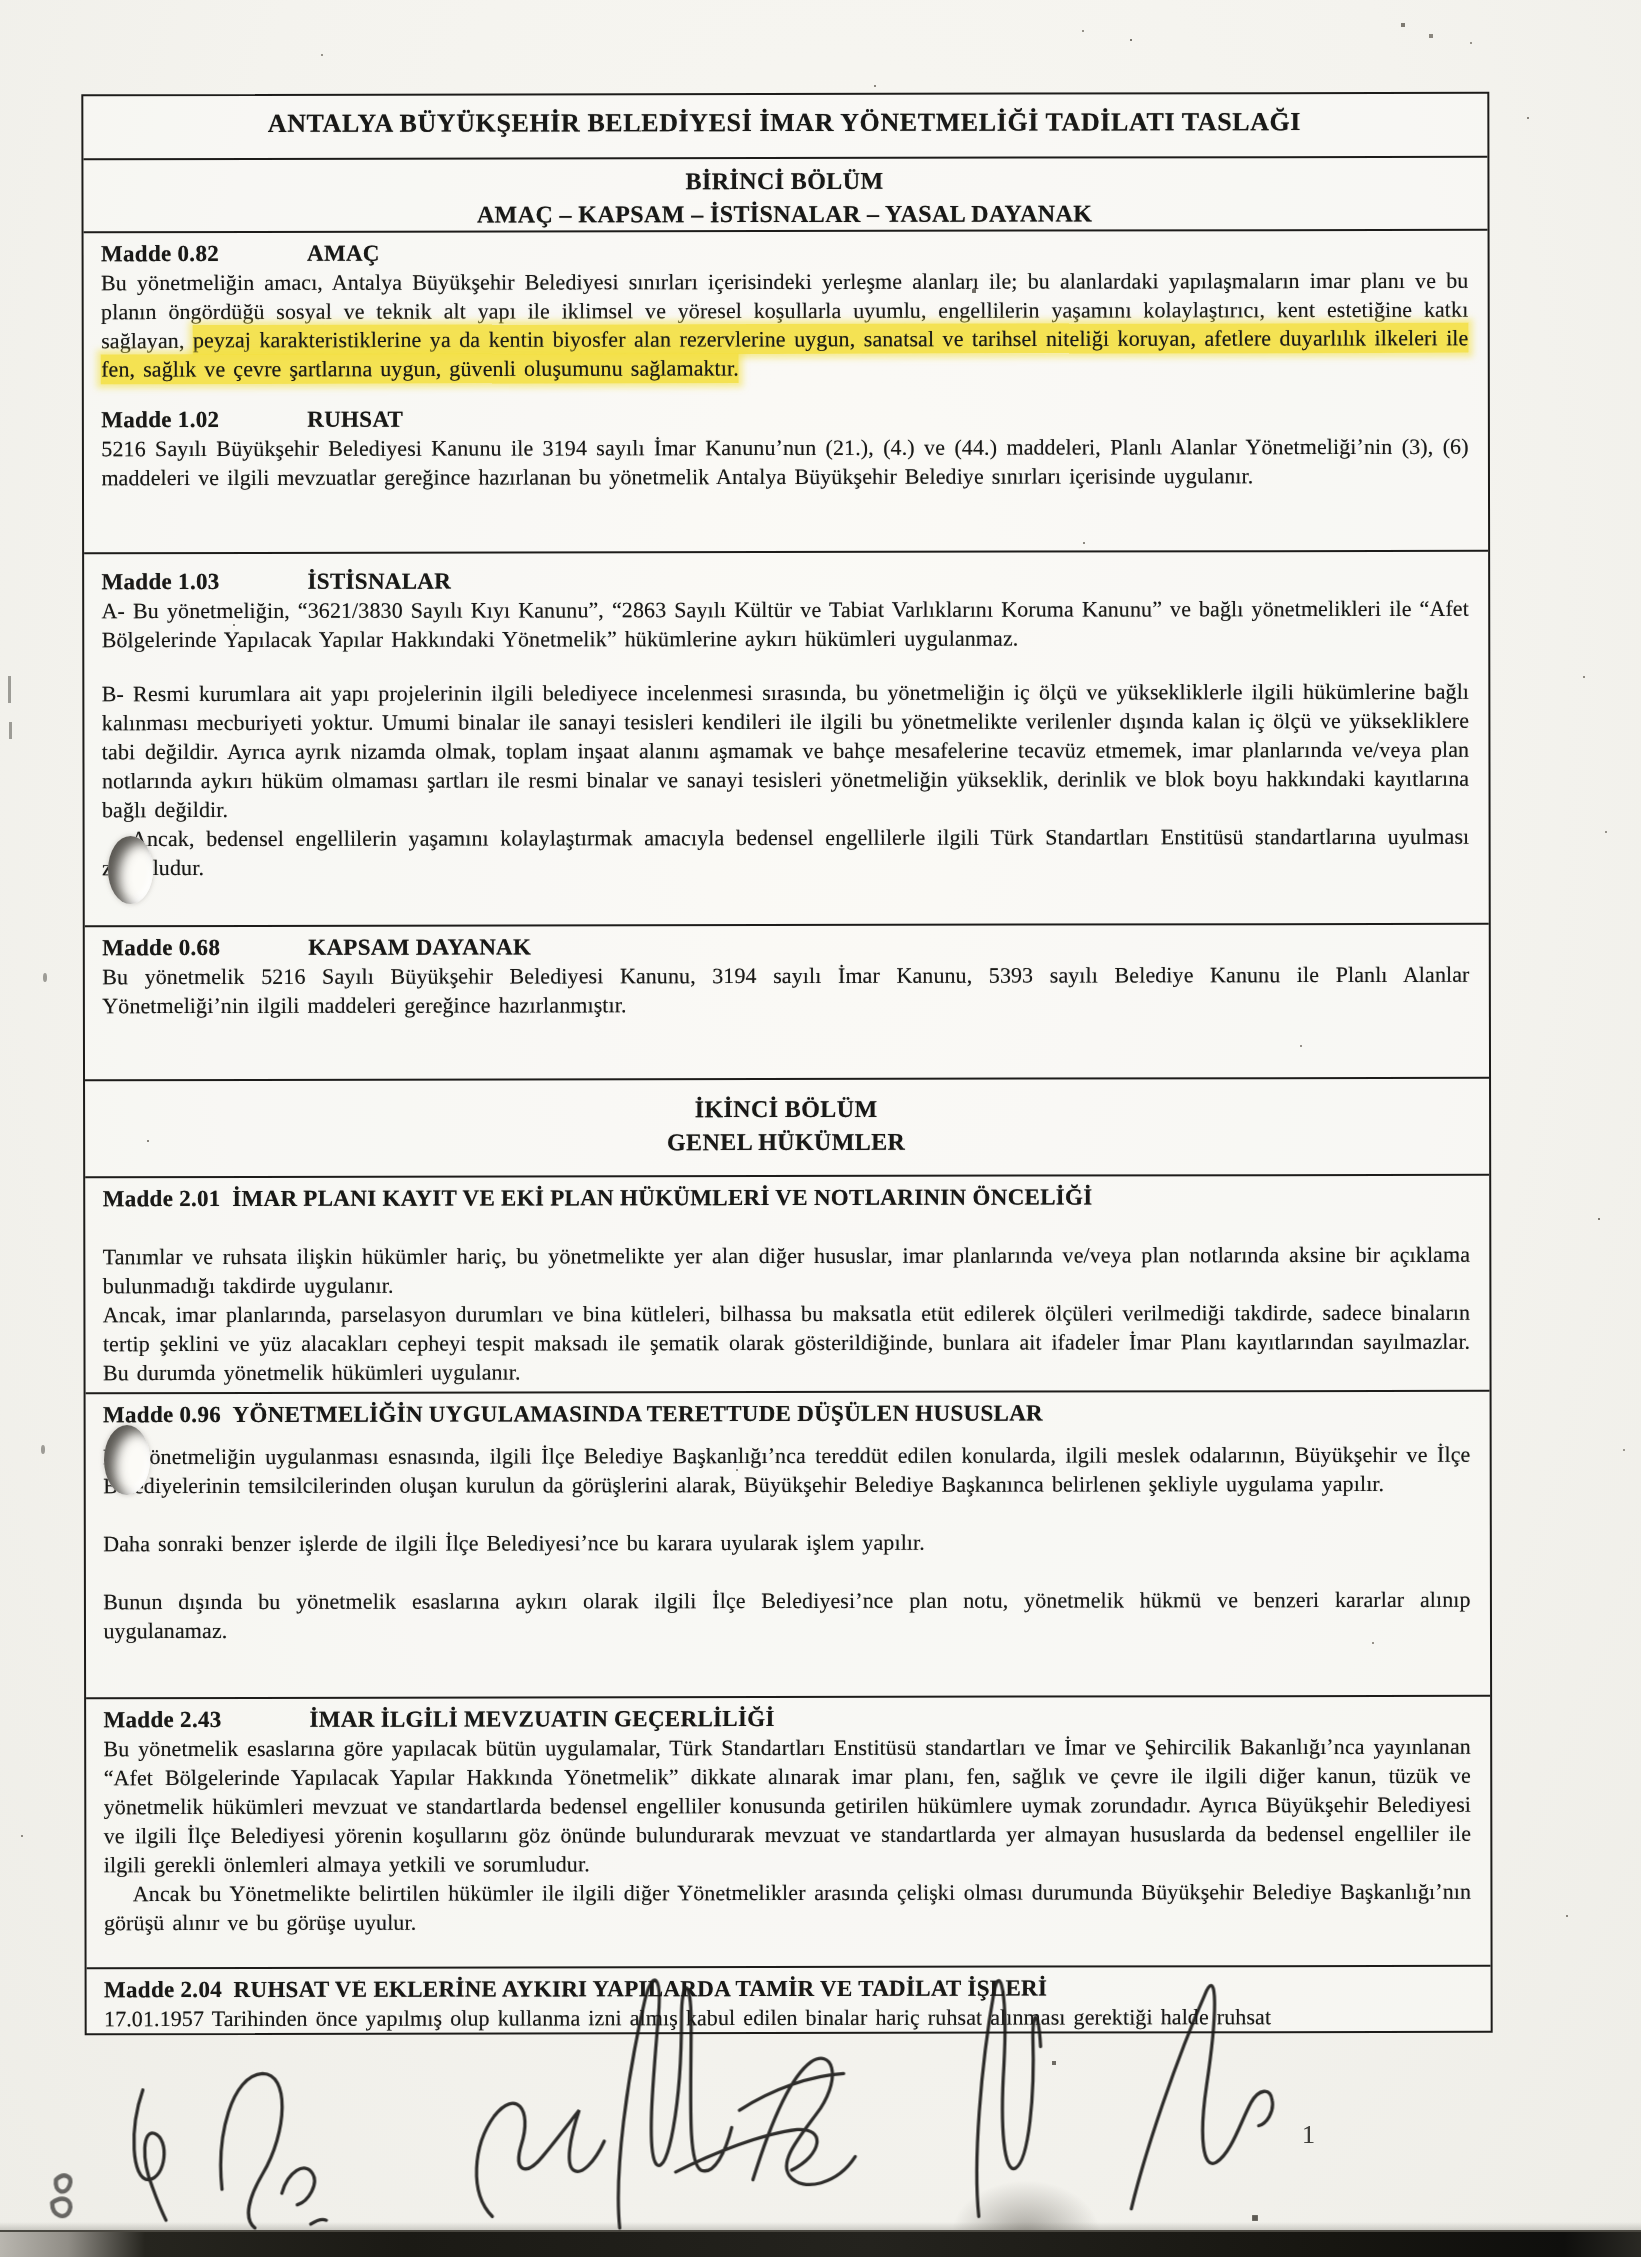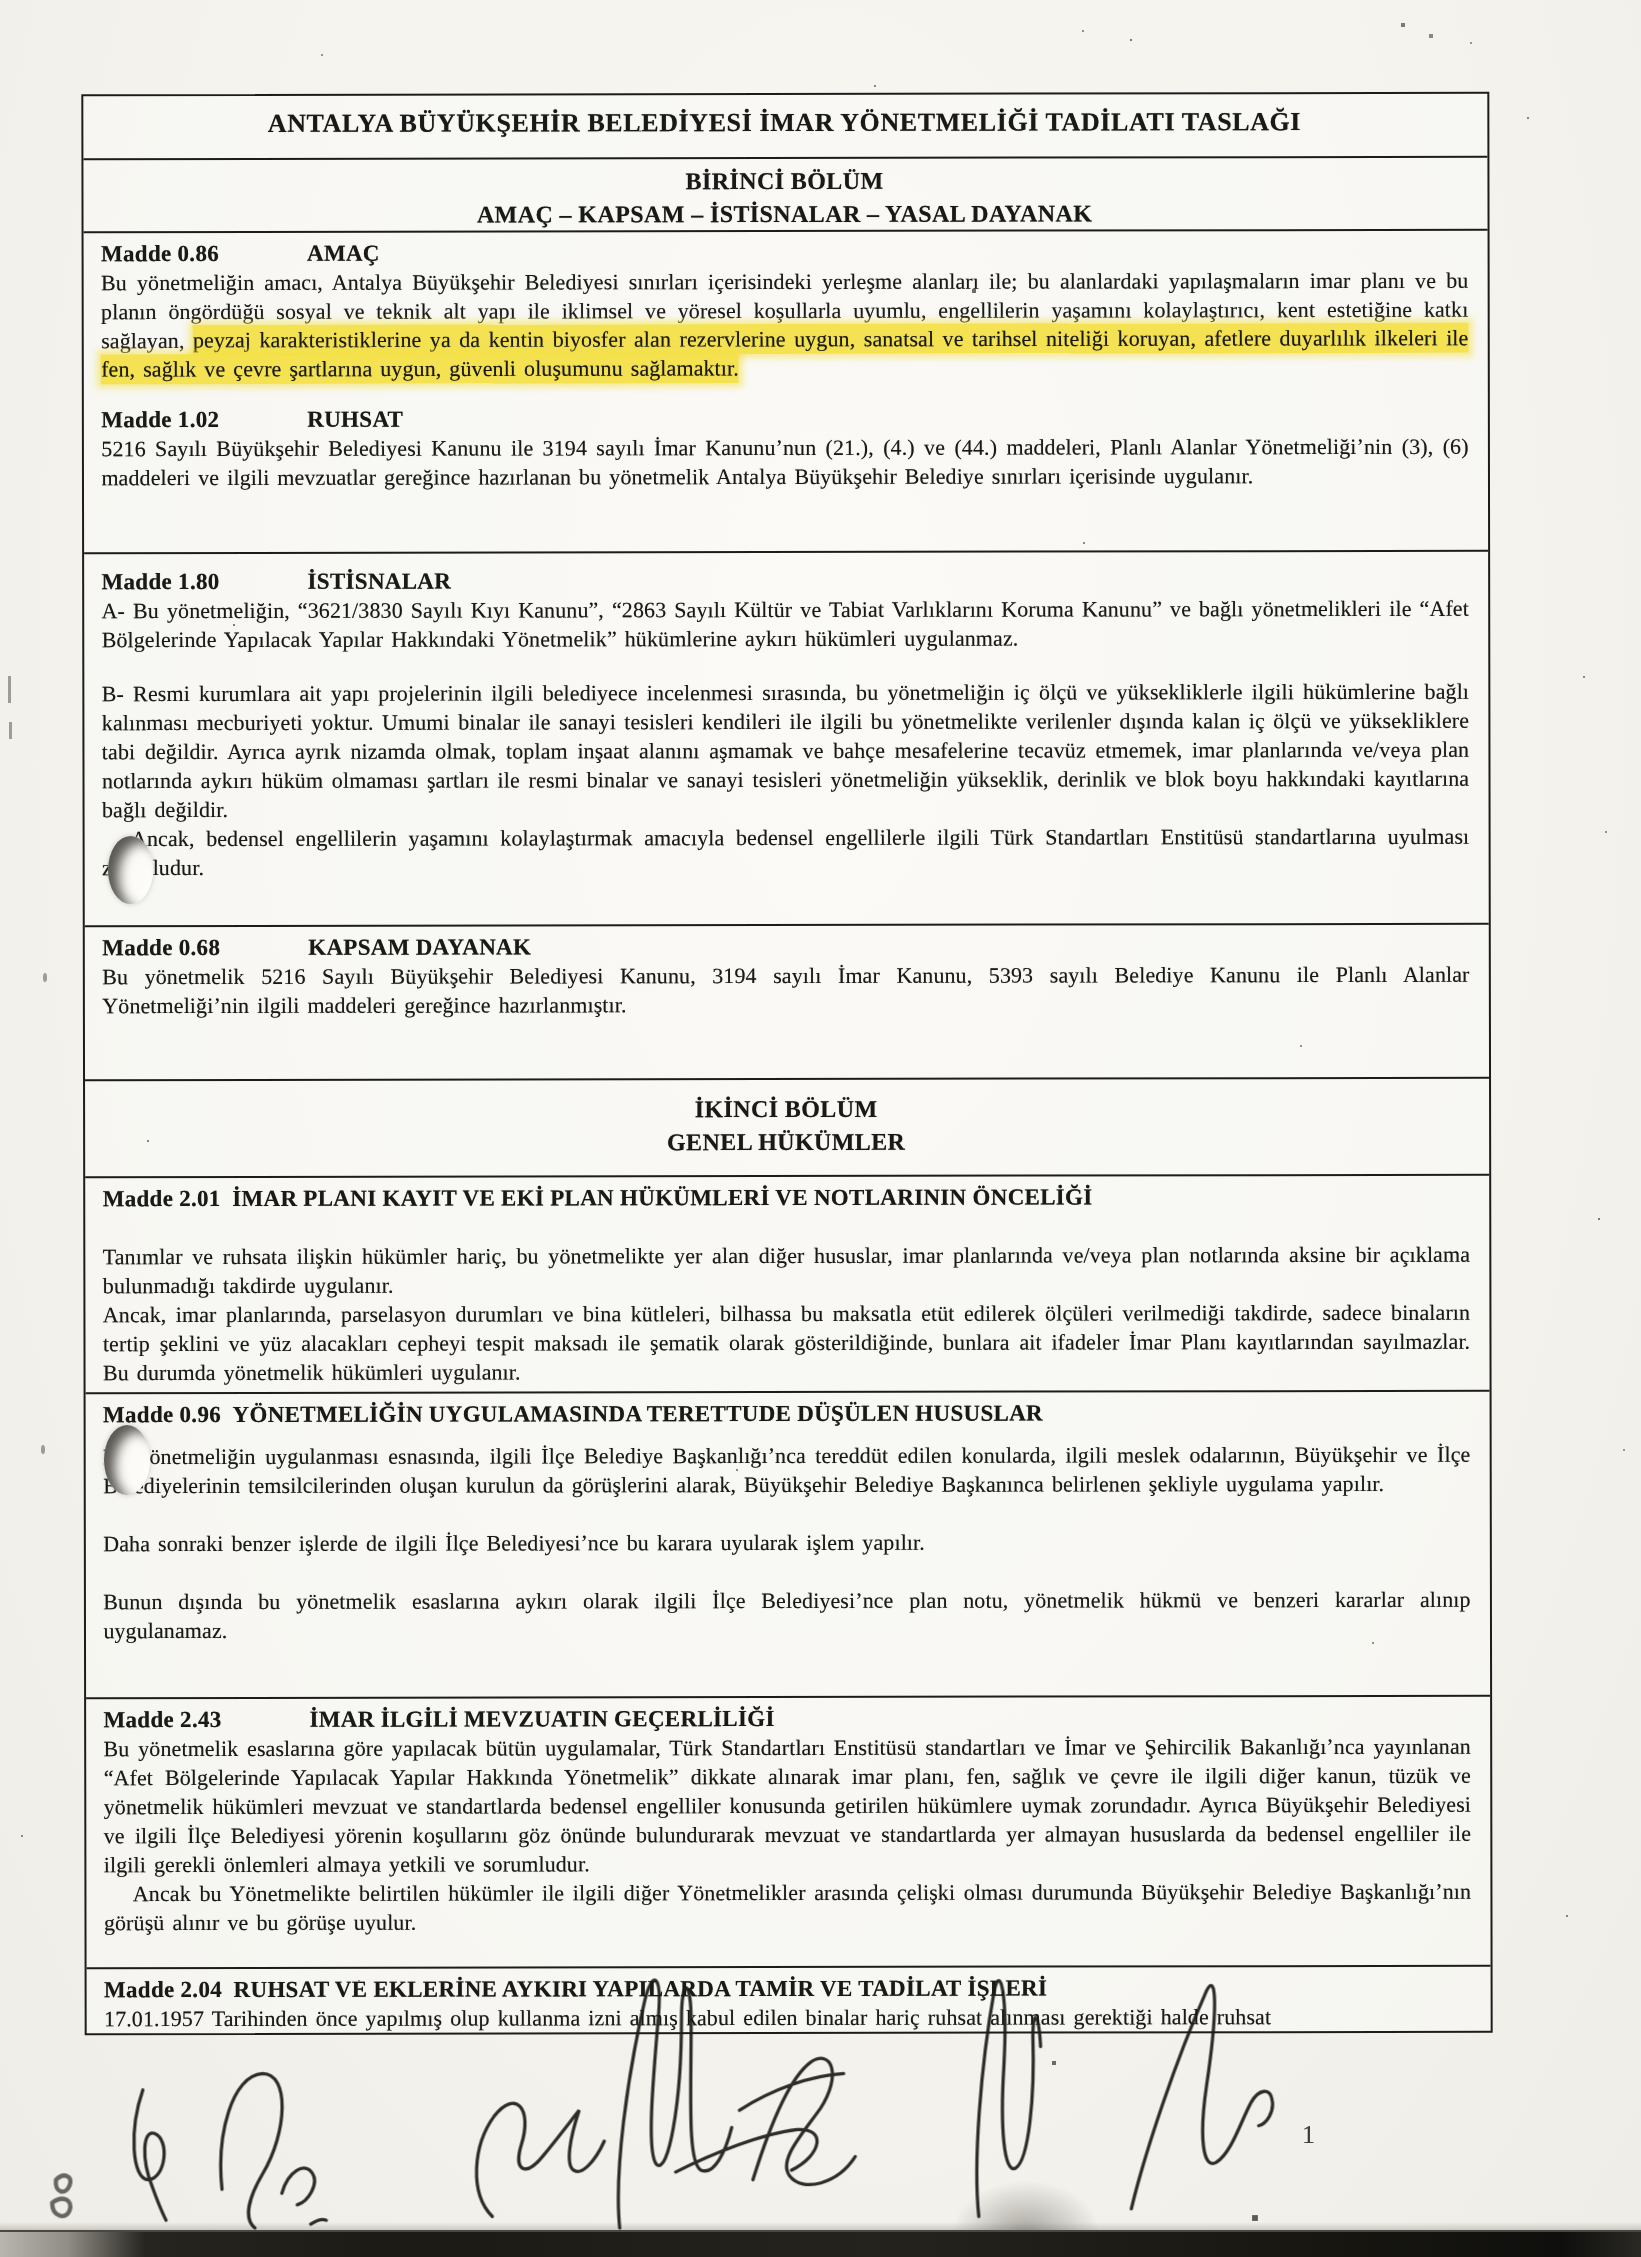--- a/index.html
+++ b/index.html
@@ -106,33 +106,33 @@
       <div class="doc-title">ANTALYA BÜYÜKŞEHİR BELEDİYESİ İMAR YÖNETMELİĞİ TADİLATI TASLAĞI</div>
     </div>
 
     <div class="row r-chap">
       <div class="chap-line">BİRİNCİ BÖLÜM</div>
       <div class="chap-line">AMAÇ – KAPSAM – İSTİSNALAR – YASAL DAYANAK</div>
     </div>
 
     <div class="row r-m1">
       <div class="mh">
-        <span>Madde 0.86</span><span class="big-gap">AMAÇ</span>
+        <span>Madde 0.82</span><span class="big-gap">AMAÇ</span>
       </div>
       <p class="para"><span>Bu yönetmeliğin amacı, Antalya Büyükşehir Belediyesi sınırları içerisindeki yerleşme alanları ile; bu alanlardaki yapılaşmaların imar planı ve bu planın öngördüğü sosyal ve teknik alt yapı ile iklimsel ve yöresel koşullarla uyumlu, engellilerin yaşamını kolaylaştırıcı, kent estetiğine katkı sağlayan, </span><mark class="hl">peyzaj karakteristiklerine ya da kentin biyosfer alan rezervlerine uygun, sanatsal ve tarihsel niteliği koruyan, afetlere duyarlılık ilkeleri ile fen, sağlık ve çevre şartlarına uygun, güvenli oluşumunu sağlamaktır.</mark></p>
 
       <div class="mh mt22">
         <span>Madde 1.02</span><span class="big-gap">RUHSAT</span>
       </div>
       <p class="para">5216 Sayılı Büyükşehir Belediyesi Kanunu ile 3194 sayılı İmar Kanunu’nun (21.), (4.) ve (44.) maddeleri, Planlı Alanlar Yönetmeliği’nin (3), (6) maddeleri ve ilgili mevzuatlar gereğince hazırlanan bu yönetmelik Antalya Büyükşehir Belediye sınırları içerisinde uygulanır.</p>
     </div>
 
     <div class="row r-m103">
       <div class="mh mt8">
-        <span>Madde 1.80</span><span class="big-gap">İSTİSNALAR</span>
+        <span>Madde 1.03</span><span class="big-gap">İSTİSNALAR</span>
       </div>
       <p class="para">A- Bu yönetmeliğin, “3621/3830 Sayılı Kıyı Kanunu”, “2863 Sayılı Kültür ve Tabiat Varlıklarını Koruma Kanunu” ve bağlı yönetmelikleri ile “Afet Bölgelerinde Yapılacak Yapılar Hakkındaki Yönetmelik” hükümlerine aykırı hükümleri uygulanmaz.</p>
       <p class="para mt26">B- Resmi kurumlara ait  yapı projelerinin ilgili belediyece incelenmesi sırasında, bu yönetmeliğin iç ölçü ve yüksekliklerle ilgili hükümlerine bağlı kalınması mecburiyeti yoktur. Umumi binalar ile sanayi tesisleri kendileri ile ilgili bu yönetmelikte verilenler dışında kalan iç ölçü ve yüksekliklere tabi değildir. Ayrıca ayrık nizamda olmak, toplam inşaat alanını aşmamak ve bahçe mesafelerine tecavüz etmemek, imar planlarında ve/veya plan notlarında aykırı hüküm olmaması şartları ile resmi binalar ve sanayi tesisleri yönetmeliğin yükseklik,  derinlik ve blok boyu hakkındaki kayıtlarına bağlı değildir.</p>
       <p class="para indent">Ancak, bedensel engellilerin yaşamını kolaylaştırmak amacıyla bedensel engellilerle ilgili Türk Standartları Enstitüsü standartlarına uyulması zorunludur.</p>
     </div>
 
     <div class="row r-m104">
       <div class="mh">
         <span>Madde 0.68</span><span class="big-gap">KAPSAM DAYANAK</span>
       </div>

